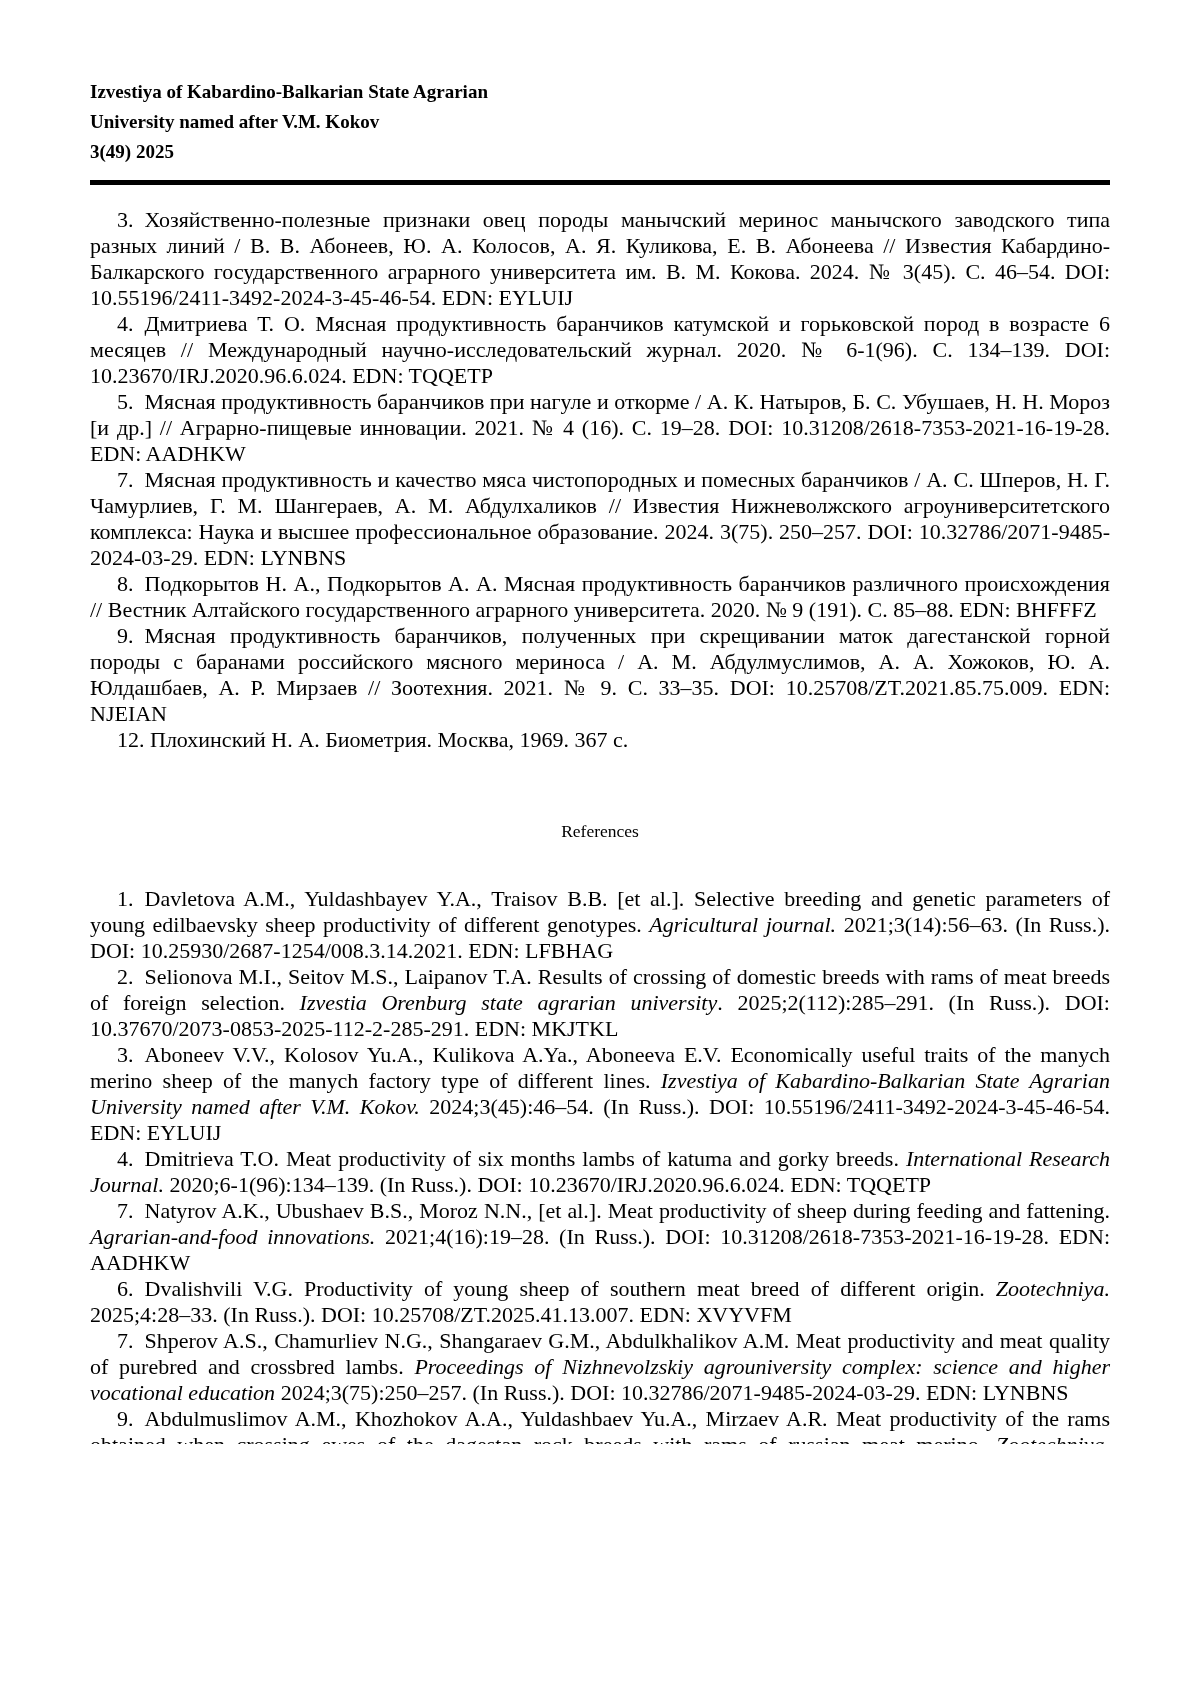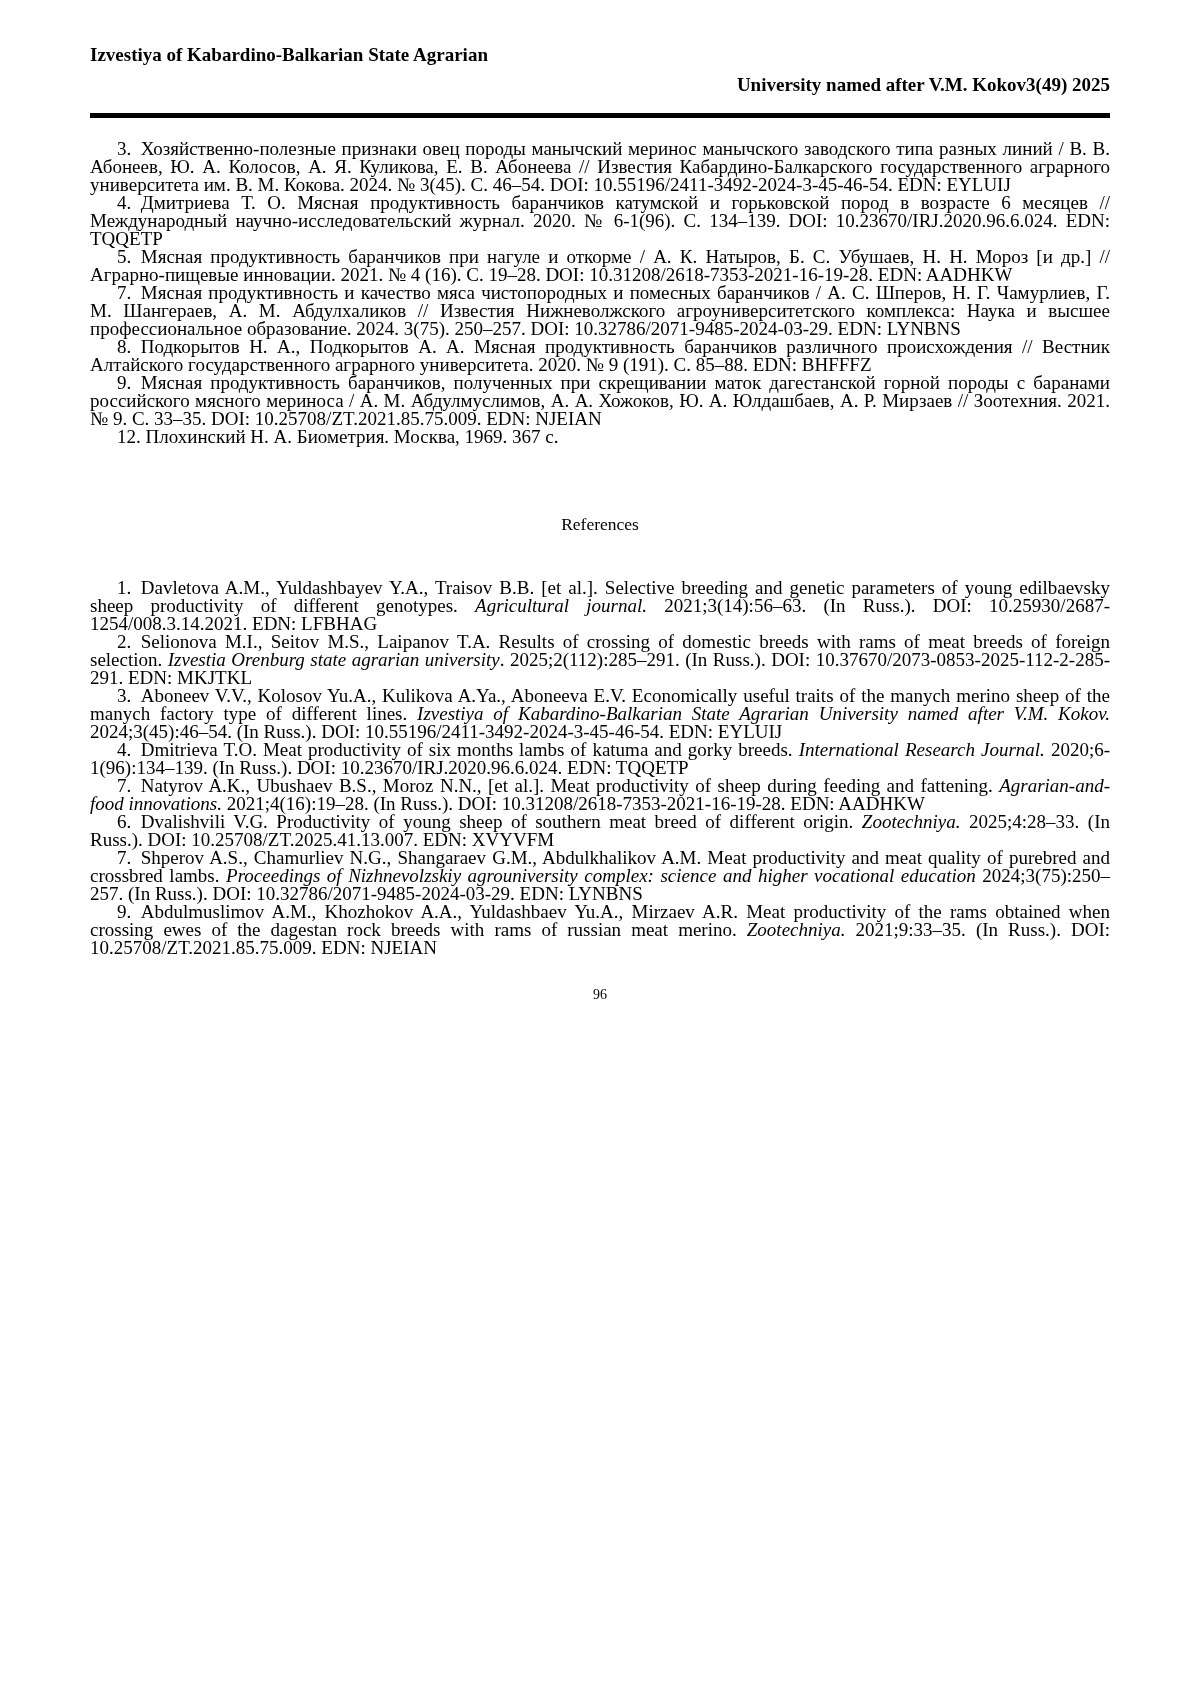--- a/index.html
+++ b/index.html
@@ -9,40 +9,42 @@
     font-family: "Liberation Serif", "DejaVu Serif", serif;
     color: #000000;
   }
   .page {
     width: 1200px;
     height: 1407px;
     padding: 40px 90px 0 90px;
     position: relative;
     background: #ffffff;
     overflow: hidden;
+    margin-top: 37px;
   }
   .page-header {
     font-weight: 700;
     font-size: 19px;
     line-height: 30px;
   }
   .header-row2 {
     display: flex;
-    justify-content: flex-end;
+    justify-content: center;
     align-items: baseline;
+    flex-direction: column;
   }
   .header-rule {
     height: 5px;
     background: #000000;
     margin-top: 13px;
   }
   .refs-block { margin-top: 22px; }
   .ref {
-    font-size: 19px;
-    line-height: 18px;
+    font-size: 22px;
+    line-height: 26px;
     text-align: justify;
     text-indent: 27px;
   }
   .ref em { }
   .refs-heading {
     font-size: 17.5px;
     font-weight: 400;
     text-align: center;
     margin-top: 68px;
     margin-bottom: 44px;

